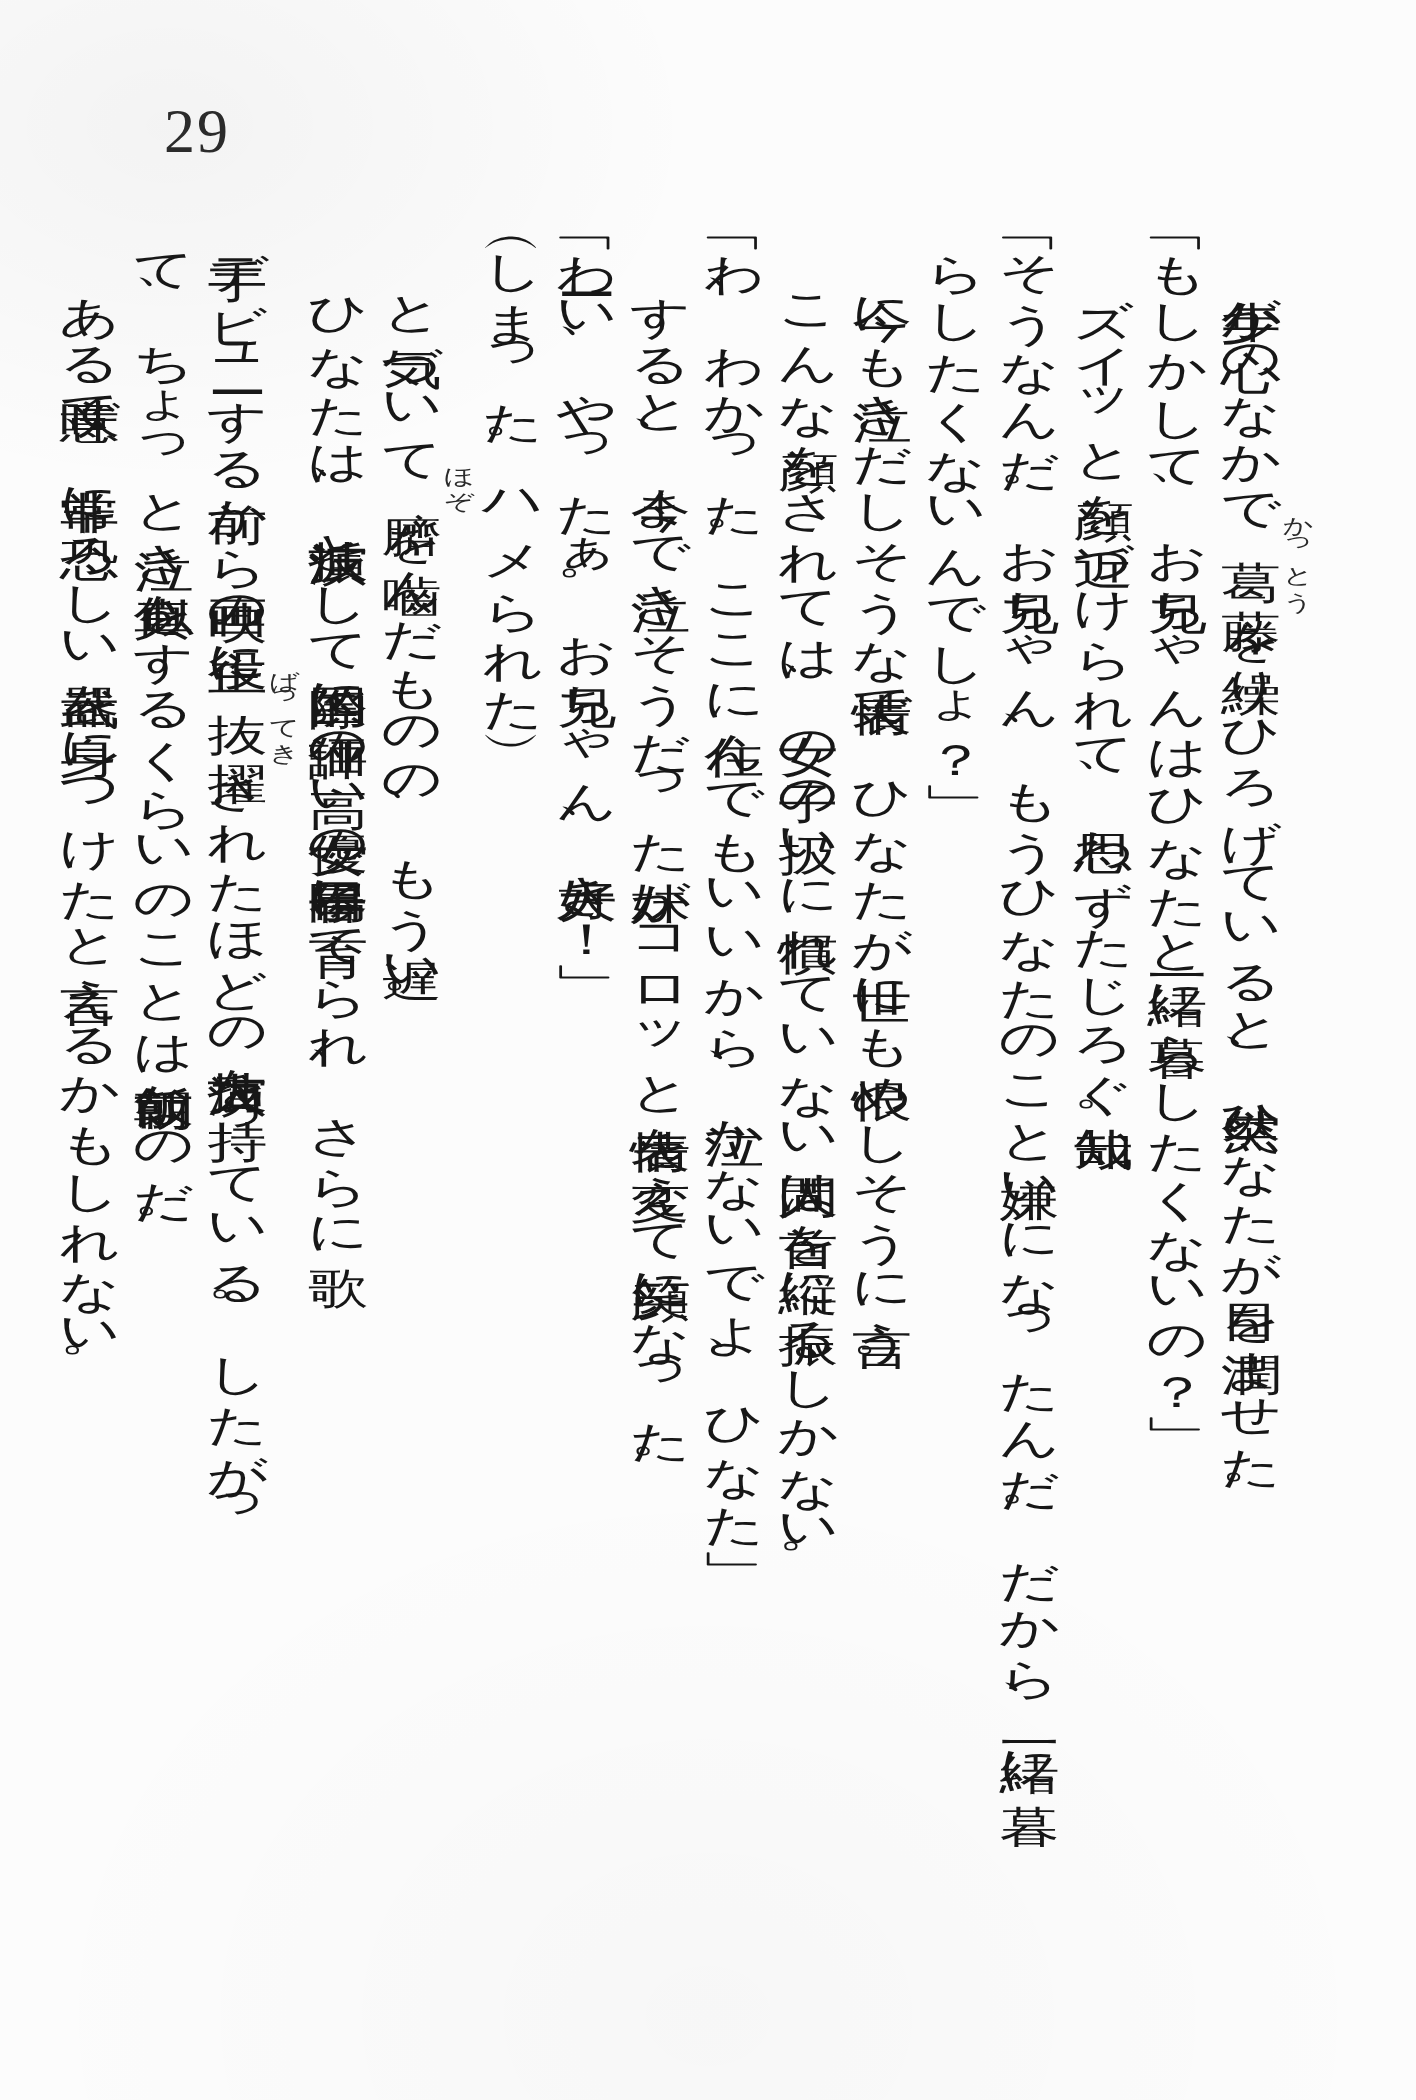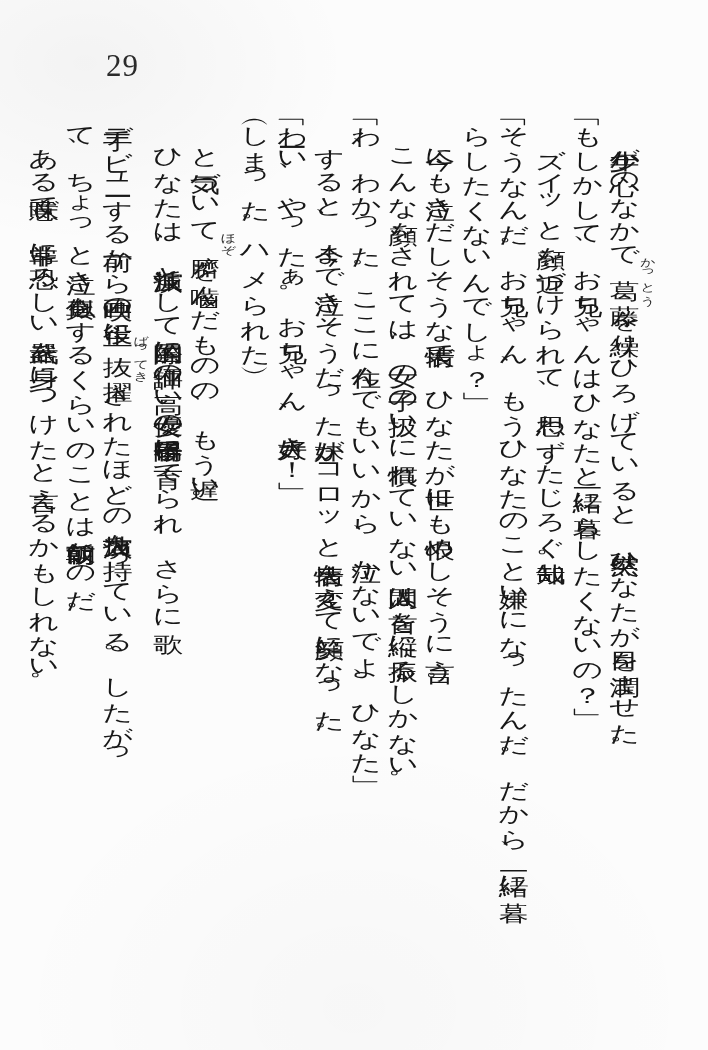--- a/index.html
+++ b/index.html
@@ -19,21 +19,21 @@
     content: "";
     position: absolute;
     inset: 0;
     background:
       radial-gradient(380px 260px at 12% 6%, rgba(0,0,0,0.035), rgba(0,0,0,0) 70%),
       radial-gradient(500px 400px at 50% 96%, rgba(0,0,0,0.02), rgba(0,0,0,0) 70%);
     pointer-events: none;
   }
   .page-number {
     position: absolute;
-    left: 106px;
+    left: 82px;
     top: 48px;
     font-size: 31px;
     color: #2b2b2b;
     letter-spacing: 1px;
   }
   .text-block {
     position: absolute;
     top: 112px;
     right: 52px;
     height: 1150px;

